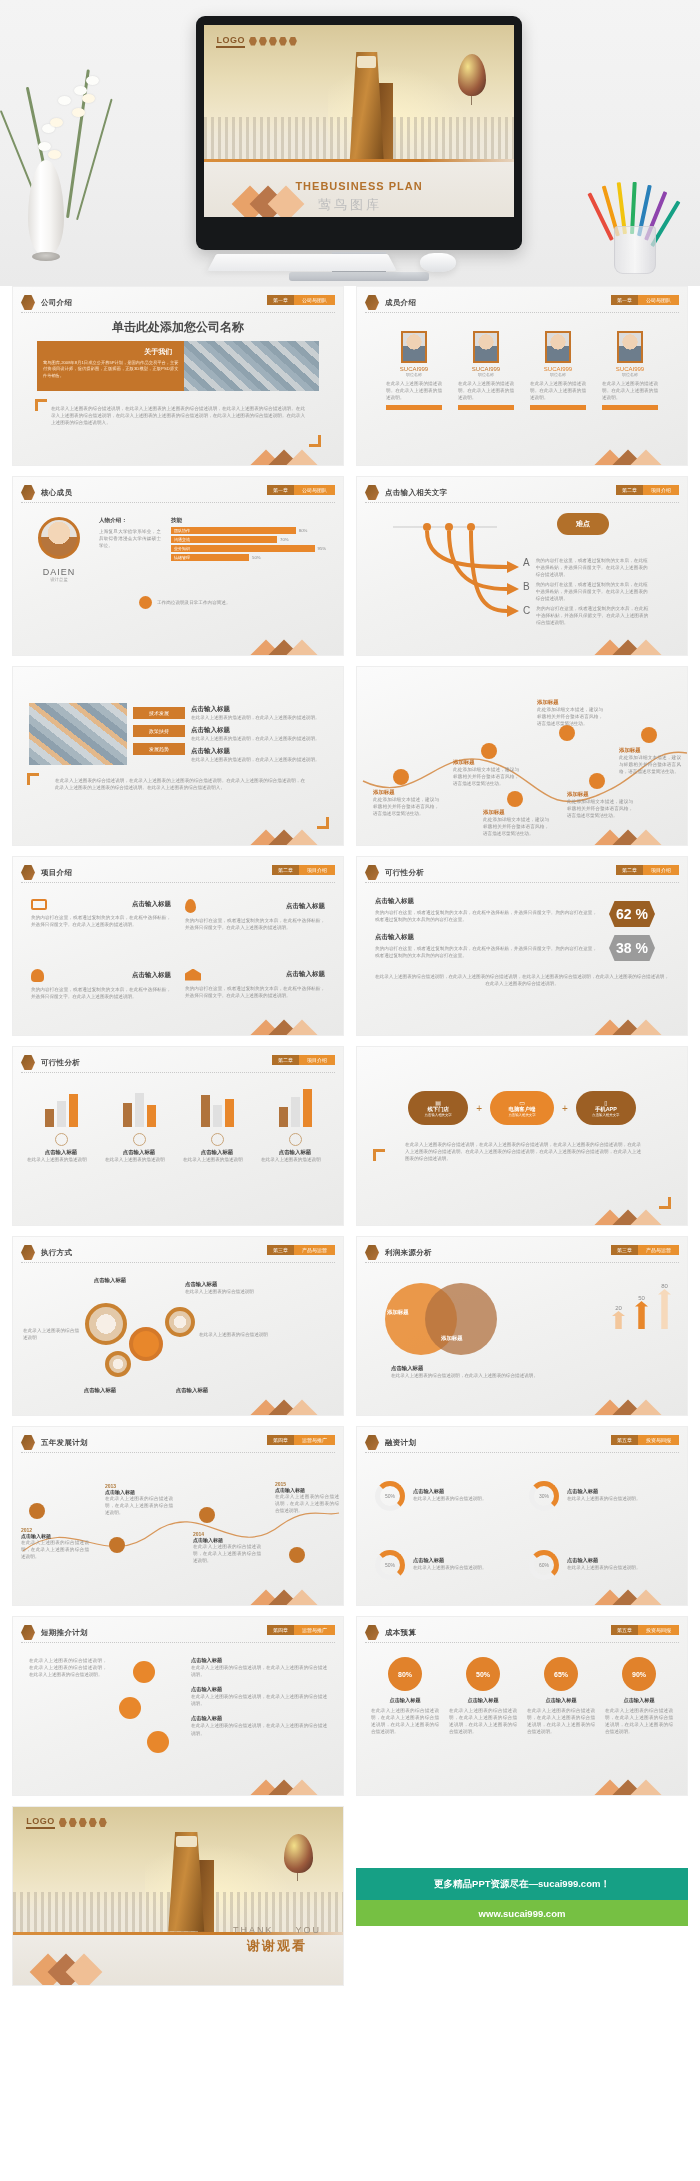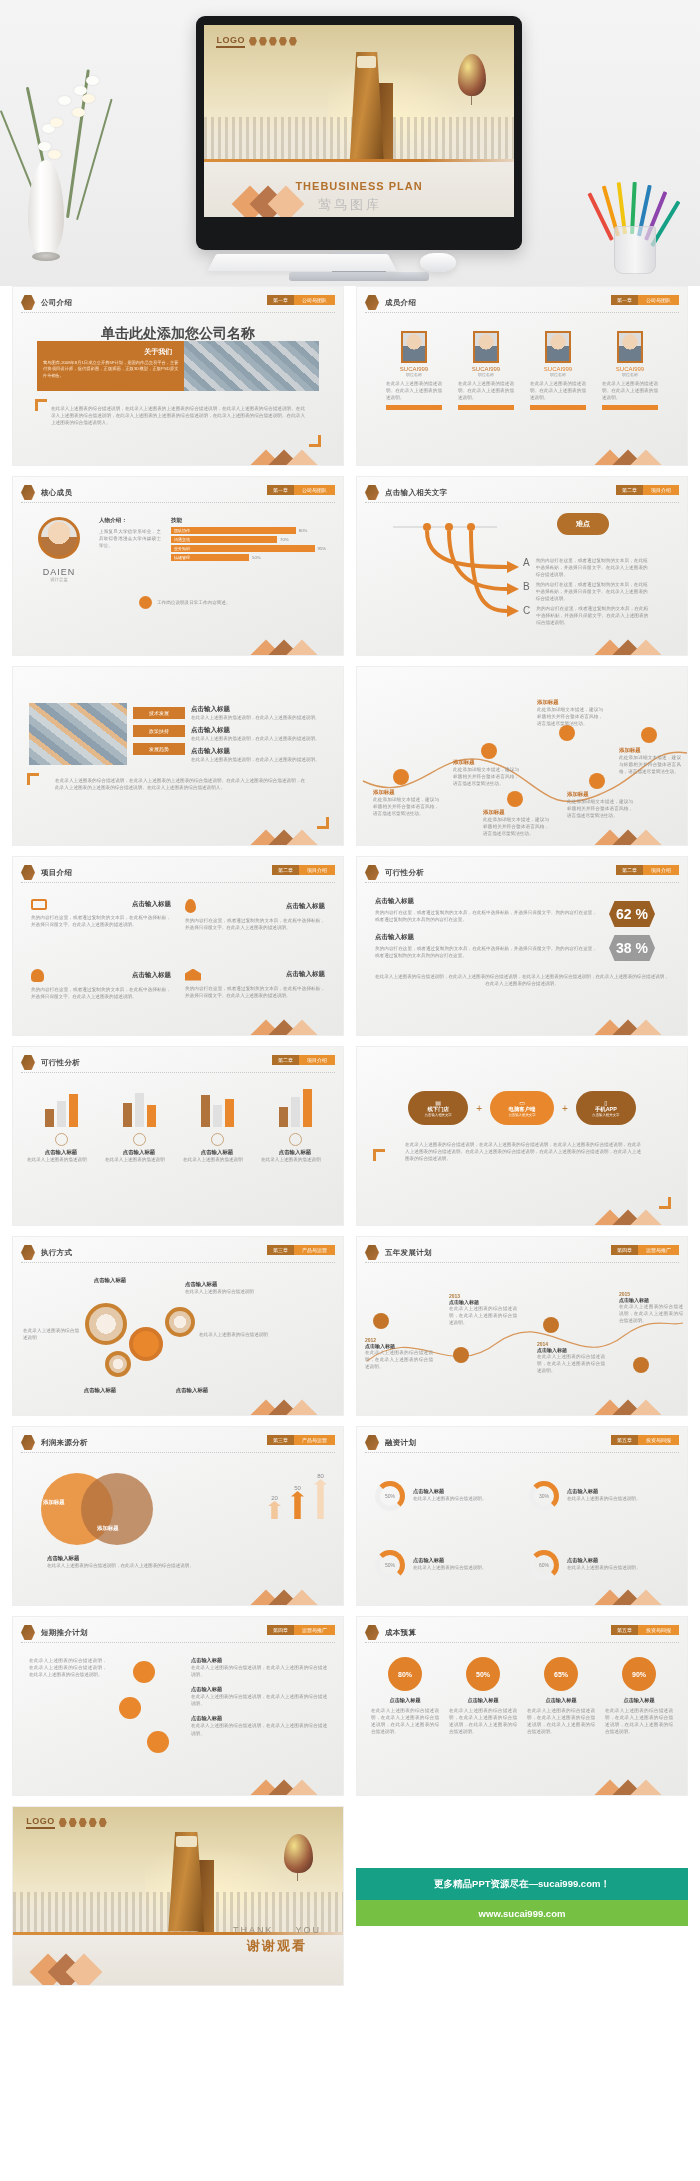--- a/index.html
+++ b/index.html
@@ -261,21 +261,21 @@
   <div class="slide">
     <div class="s-head">
       <span class="s-badgeicon"></span>
       <span class="s-title">公司介绍</span>
       <span class="s-tags">
         <span class="s-tag1">第一章</span>
         <span class="s-tag2">公司与团队</span>
       </span>
     </div>
     <div class="s-body">
-      <div style="text-align:center;font-size:14px;color:#4a4a4a;font-weight:bold;margin-top:10px;">单击此处添加您公司名称</div>
+      <div style="text-align:center;font-size:12px;color:#4a4a4a;font-weight:bold;margin-top:4px;">单击此处添加您公司名称</div>
       <div class="photoband" style="position:absolute;left:24px;right:24px;top:26px;height:50px;">
         <div style="position:absolute;left:6px;top:6px;width:48%;">
           <div style="color:#fff;font-size:7px;font-weight:bold;text-align:right;padding-right:6px;margin-bottom:3px;">关于我们</div>
           <div style="color:#ffe9d3;font-size:4.2px;line-height:1.5;text-align:justify;">莺鸟图库,2008年8月1日成立公开募5P计划，是国内作品交易平台，主要付费项目设计师，提供摄影图，正版插画，正版3D模型，正版PSD源文件等销售。</div>
         </div>
       </div>
       <div class="bracket-tl" style="left:22px;top:84px;"></div>
       <div class="bracket-br" style="right:22px;bottom:18px;"></div>
       <div class="ph" style="position:absolute;left:38px;right:38px;top:90px;">在此录入上述图表的综合描述说明，在此录入上述图表的上述图表的综合描述说明，在此录入上述图表的综合描述说明。在此录入上述图表的综合描述说明，在此录入上述图表的上述图表的综合描述说明，在此录入上述图表的综合描述说明。在此录入上述图表的综合描述说明入。</div>
       <div class="deco-dmd">
@@ -715,20 +715,61 @@
         <i style="background:#e9a16a;left:0;"></i>
           <i style="background:#b0703f;left:18px;"></i>
           <i style="background:#f0c39c;left:36px;"></i>
       </div>
     </div>
   </div>
 
   <div class="slide">
     <div class="s-head">
       <span class="s-badgeicon"></span>
+      <span class="s-title">利润来源分析</span>
+      <span class="s-tags">
+        <span class="s-tag1">第三章</span>
+        <span class="s-tag2">产品与运营</span>
+      </span>
+    </div>
+    <div class="s-body">
+      <div class="venn" style="left:28px;top:18px;width:72px;height:72px;background:rgba(232,135,43,.85);"></div>
+      <div class="venn" style="left:68px;top:18px;width:72px;height:72px;background:rgba(176,112,63,.75);"></div>
+      <span style="position:absolute;left:30px;top:44px;color:#fff;font-size:5.4px;font-weight:bold;">添加标题</span>
+      <span style="position:absolute;left:84px;top:70px;color:#fff;font-size:5.4px;font-weight:bold;">添加标题</span>
+
+      <div style="position:absolute;right:16px;top:18px;display:flex;align-items:flex-end;gap:10px;">
+        <div style="text-align:center;">
+          <div style="font-size:6px;color:#8e8e8e;">20</div>
+          <i style="display:block;width:13px;height:18px;background:#f3c79c;clip-path:polygon(50% 0,100% 28%,75% 28%,75% 100%,25% 100%,25% 28%,0 28%);"></i>
+        </div>
+        <div style="text-align:center;">
+          <div style="font-size:6px;color:#8e8e8e;">50</div>
+          <i style="display:block;width:13px;height:28px;background:#e8872b;clip-path:polygon(50% 0,100% 20%,75% 20%,75% 100%,25% 100%,25% 20%,0 20%);"></i>
+        </div>
+        <div style="text-align:center;">
+          <div style="font-size:6px;color:#8e8e8e;">80</div>
+          <i style="display:block;width:13px;height:40px;background:#f6d9bb;clip-path:polygon(50% 0,100% 14%,75% 14%,75% 100%,25% 100%,25% 14%,0 14%);"></i>
+        </div>
+      </div>
+      <div style="position:absolute;left:34px;top:100px;right:20px;">
+        <div class="ttl-d" style="font-size:5.4px;">点击输入标题</div>
+        <div class="ph">在此录入上述图表的综合描述说明，在此录入上述图表的综合描述说明。</div>
+      </div>
+      <div class="deco-dmd">
+        <i style="background:#e9a16a;left:0;"></i>
+          <i style="background:#b0703f;left:18px;"></i>
+          <i style="background:#f0c39c;left:36px;"></i>
+      </div>
+    </div>
+  </div>
+
+  <div class="slide">
+    <div class="s-head">
+      <span class="s-badgeicon"></span>
       <span class="s-title">五年发展计划</span>
       <span class="s-tags">
         <span class="s-tag1">第四章</span>
         <span class="s-tag2">运营与推广</span>
       </span>
     </div>
     <div class="s-body">
       <svg width="332" height="152" style="position:absolute;inset:0;">
         <path d="M10,96 C60,58 90,116 140,78 C190,42 220,108 268,70 C296,50 312,62 326,58" stroke="#d8975a" stroke-width="1.2" fill="none"></path>
       </svg>
@@ -748,61 +789,20 @@
         <div class="ph">在此录入上述图表的综合描述说明，在此录入上述图表的综合描述说明。</div>
       </div>
       <div style="position:absolute;left:180px;top:76px;width:68px;">
         <div style="font-size:5px;color:#b07a3c;font-weight:bold;">2014</div>
         <div class="ttl-d" style="font-size:5px;">点击输入标题</div>
         <div class="ph">在此录入上述图表的综合描述说明，在此录入上述图表的综合描述说明。</div>
       </div>
       <div style="position:absolute;left:262px;top:26px;width:64px;">
         <div style="font-size:5px;color:#b07a3c;font-weight:bold;">2015</div>
         <div class="ttl-d" style="font-size:5px;">点击输入标题</div>
-        <div class="ph">在此录入上述图表的综合描述说明，在此录入上述图表的综合描述说明。</div>
-      </div>
-      <div class="deco-dmd">
-        <i style="background:#e9a16a;left:0;"></i>
-          <i style="background:#b0703f;left:18px;"></i>
-          <i style="background:#f0c39c;left:36px;"></i>
-      </div>
-    </div>
-  </div>
-
-  <div class="slide">
-    <div class="s-head">
-      <span class="s-badgeicon"></span>
-      <span class="s-title">利润来源分析</span>
-      <span class="s-tags">
-        <span class="s-tag1">第三章</span>
-        <span class="s-tag2">产品与运营</span>
-      </span>
-    </div>
-    <div class="s-body">
-      <div class="venn" style="left:28px;top:18px;width:72px;height:72px;background:rgba(232,135,43,.85);"></div>
-      <div class="venn" style="left:68px;top:18px;width:72px;height:72px;background:rgba(176,112,63,.75);"></div>
-      <span style="position:absolute;left:30px;top:44px;color:#fff;font-size:5.4px;font-weight:bold;">添加标题</span>
-      <span style="position:absolute;left:84px;top:70px;color:#fff;font-size:5.4px;font-weight:bold;">添加标题</span>
-
-      <div style="position:absolute;right:16px;top:18px;display:flex;align-items:flex-end;gap:10px;">
-        <div style="text-align:center;">
-          <div style="font-size:6px;color:#8e8e8e;">20</div>
-          <i style="display:block;width:13px;height:18px;background:#f3c79c;clip-path:polygon(50% 0,100% 28%,75% 28%,75% 100%,25% 100%,25% 28%,0 28%);"></i>
-        </div>
-        <div style="text-align:center;">
-          <div style="font-size:6px;color:#8e8e8e;">50</div>
-          <i style="display:block;width:13px;height:28px;background:#e8872b;clip-path:polygon(50% 0,100% 20%,75% 20%,75% 100%,25% 100%,25% 20%,0 20%);"></i>
-        </div>
-        <div style="text-align:center;">
-          <div style="font-size:6px;color:#8e8e8e;">80</div>
-          <i style="display:block;width:13px;height:40px;background:#f6d9bb;clip-path:polygon(50% 0,100% 14%,75% 14%,75% 100%,25% 100%,25% 14%,0 14%);"></i>
-        </div>
-      </div>
-      <div style="position:absolute;left:34px;top:100px;right:20px;">
-        <div class="ttl-d" style="font-size:5.4px;">点击输入标题</div>
         <div class="ph">在此录入上述图表的综合描述说明，在此录入上述图表的综合描述说明。</div>
       </div>
       <div class="deco-dmd">
         <i style="background:#e9a16a;left:0;"></i>
           <i style="background:#b0703f;left:18px;"></i>
           <i style="background:#f0c39c;left:36px;"></i>
       </div>
     </div>
   </div>
 

